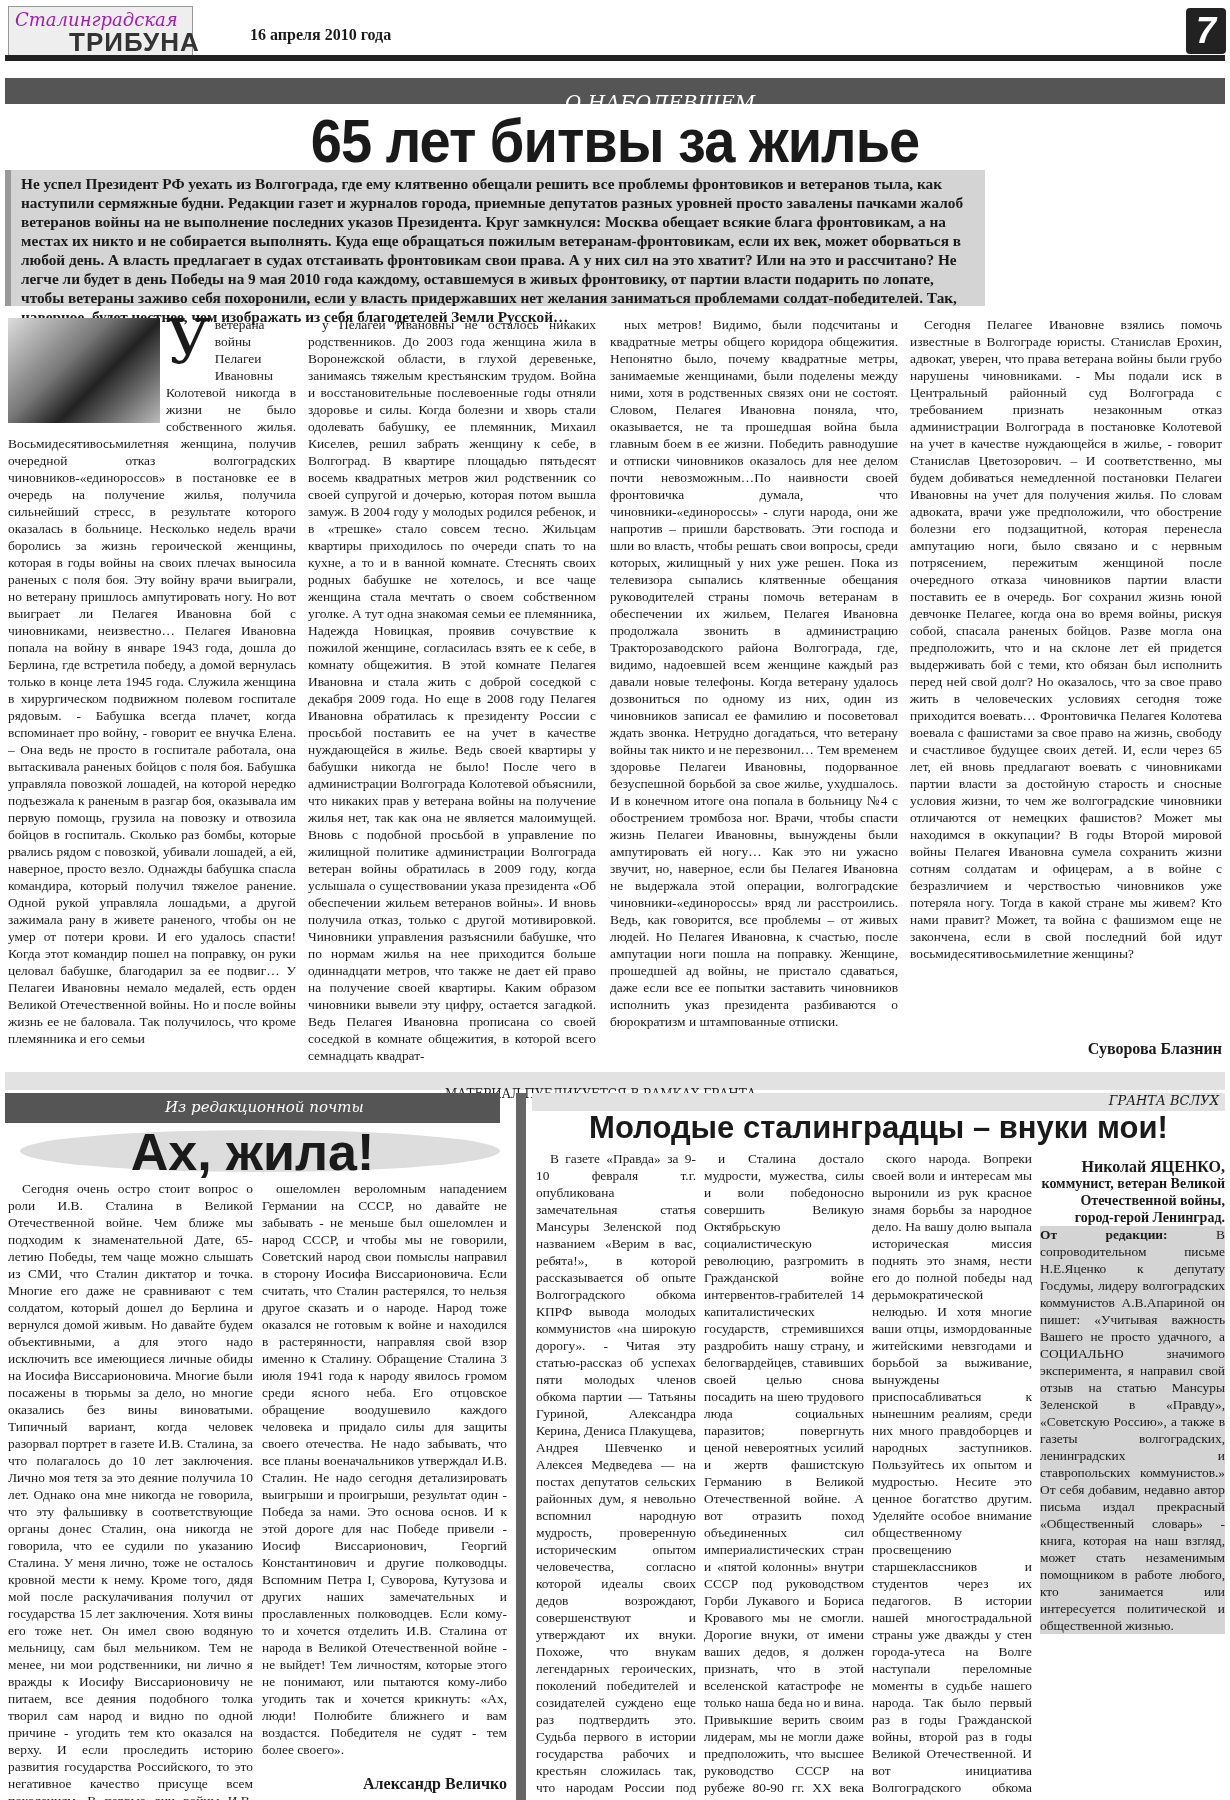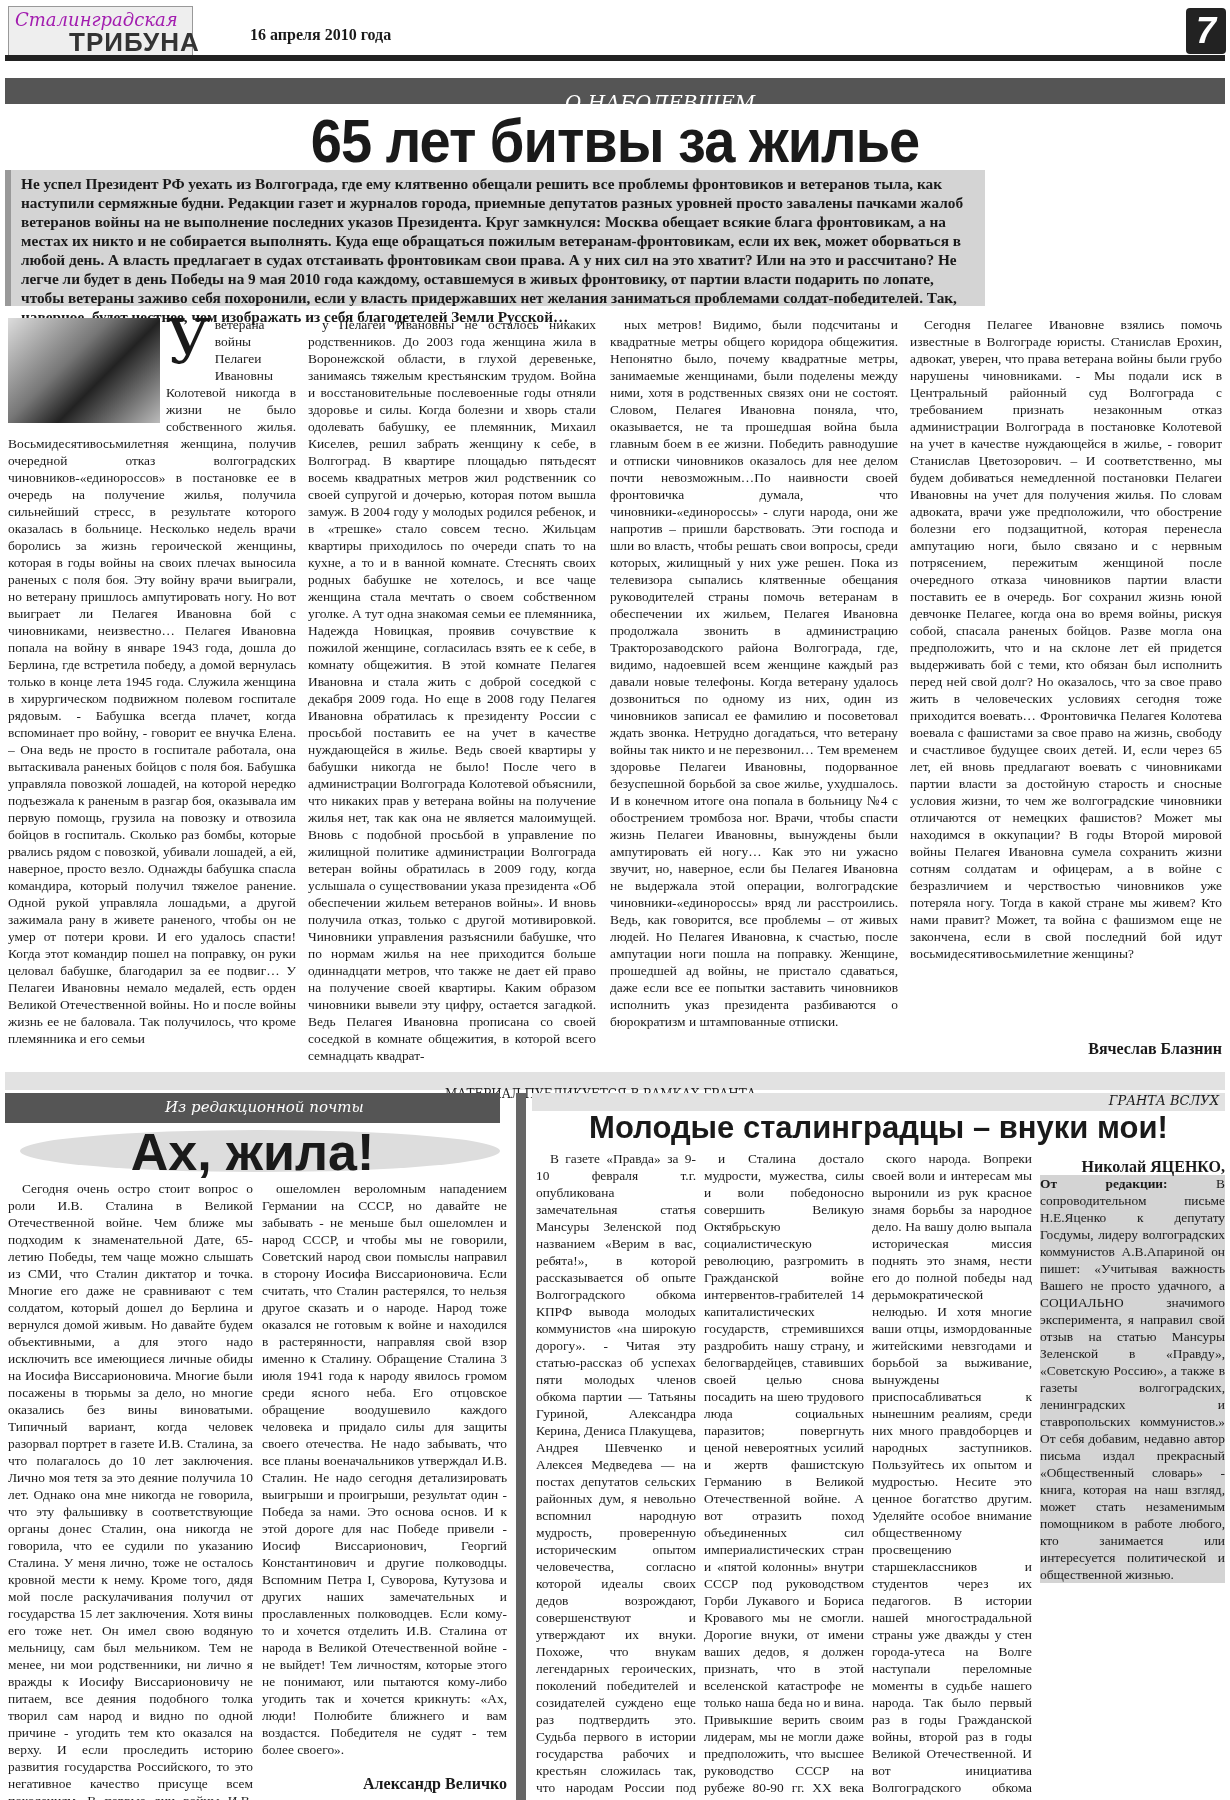--- a/index.html
+++ b/index.html
@@ -57,21 +57,21 @@
 </div>
 <div class="col" style="left:308px;top:316px;width:288px;height:752px;">
     <p>у Пелагеи Ивановны не осталось никаких родственников. До 2003 года женщина жила в Воронежской области, в глухой деревеньке, занимаясь тяжелым крестьянским трудом. Война и восстановительные послевоенные годы отняли здоровье и силы. Когда болезни и хворь стали одолевать бабушку, ее племянник, Михаил Киселев, решил забрать женщину к себе, в Волгоград. В квартире площадью пятьдесят восемь квадратных метров жил родственник со своей супругой и дочерью, которая потом вышла замуж. В 2004 году у молодых родился ребенок, и в «трешке» стало совсем тесно. Жильцам квартиры приходилось по очереди спать то на кухне, а то и в ванной комнате. Стеснять своих родных бабушке не хотелось, и все чаще женщина стала мечтать о своем собственном уголке. А тут одна знакомая семьи ее племянника, Надежда Новицкая, проявив сочувствие к пожилой женщине, согласилась взять ее к себе, в комнату общежития. В этой комнате Пелагея Ивановна и стала жить с доброй соседкой с декабря 2009 года. Но еще в 2008 году Пелагея Ивановна обратилась к президенту России с просьбой поставить ее на учет в качестве нуждающейся в жилье. Ведь своей квартиры у бабушки никогда не было! После чего в администрации Волгограда Колотевой объяснили, что никаких прав у ветерана войны на получение жилья нет, так как она не является малоимущей. Вновь с подобной просьбой в управление по жилищной политике администрации Волгограда ветеран войны обратилась в 2009 году, когда услышала о существовании указа президента «Об обеспечении жильем ветеранов войны». И вновь получила отказ, только с другой мотивировкой. Чиновники управления разъяснили бабушке, что по нормам жилья на нее приходится больше одиннадцати метров, что также не дает ей право на получение своей квартиры. Каким образом чиновники вывели эту цифру, остается загадкой. Ведь Пелагея Ивановна прописана со своей соседкой в комнате общежития, в которой всего семнадцать квадрат-</p>
   </div>
 <div class="col" style="left:610px;top:316px;width:288px;height:752px;">
     <p>ных метров! Видимо, были подсчитаны и квадратные метры общего коридора общежития. Непонятно было, почему квадратные метры, занимаемые женщинами, были поделены между ними, хотя в родственных связях они не состоят. Словом, Пелагея Ивановна поняла, что, оказывается, не та прошедшая война была главным боем в ее жизни. Победить равнодушие и отписки чиновников оказалось для нее делом почти невозможным…По наивности своей фронтовичка думала, что чиновники-«единороссы» - слуги народа, они же напротив – пришли барствовать. Эти господа и шли во власть, чтобы решать свои вопросы, среди которых, жилищный у них уже решен. Пока из телевизора сыпались клятвенные обещания руководителей страны помочь ветеранам в обеспечении их жильем, Пелагея Ивановна продолжала звонить в администрацию Тракторозаводского района Волгограда, где, видимо, надоевшей всем женщине каждый раз давали новые телефоны. Когда ветерану удалось дозвониться по одному из них, один из чиновников записал ее фамилию и посоветовал ждать звонка. Нетрудно догадаться, что ветерану войны так никто и не перезвонил… Тем временем здоровье Пелагеи Ивановны, подорванное безуспешной борьбой за свое жилье, ухудшалось. И в конечном итоге она попала в больницу №4 с обострением тромбоза ног. Врачи, чтобы спасти жизнь Пелагеи Ивановны, вынуждены были ампутировать ей ногу… Как это ни ужасно звучит, но, наверное, если бы Пелагея Ивановна не выдержала этой операции, волгоградские чиновники-«единороссы» вряд ли расстроились. Ведь, как говорится, все проблемы – от живых людей. Но Пелагея Ивановна, к счастью, после ампутации ноги пошла на поправку. Женщине, прошедшей ад войны, не пристало сдаваться, даже если все ее попытки заставить чиновников исполнить указ президента разбиваются о бюрократизм и штампованные отписки.</p>
   </div>
 <div class="col" style="left:910px;top:316px;width:312px;height:720px;">
     <p>Сегодня Пелагее Ивановне взялись помочь известные в Волгограде юристы. Станислав Ерохин, адвокат, уверен, что права ветерана войны были грубо нарушены чиновниками. - Мы подали иск в Центральный районный суд Волгограда с требованием признать незаконным отказ администрации Волгограда в постановке Колотевой на учет в качестве нуждающейся в жилье, - говорит Станислав Цветозорович. – И соответственно, мы будем добиваться немедленной постановки Пелагеи Ивановны на учет для получения жилья. По словам адвоката, врачи уже предполо­жили, что обострение болезни его подзащитной, которая перенесла ампутацию ноги, было связано и с нервным потрясением, пережитым женщиной после очередного отказа чиновников партии власти поставить ее в очередь. Бог сохранил жизнь юной девчонке Пелагее, когда она во время войны, рискуя собой, спасала раненых бойцов. Разве могла она предположить, что и на склоне лет ей придется выдерживать бой с теми, кто обязан был исполнить перед ней свой долг? Но оказалось, что за свое право жить в человеческих условиях сегодня тоже приходится воевать… Фронтовичка Пелагея Колотева воевала с фашистами за свое право на жизнь, свободу и счастливое будущее своих детей. И, если через 65 лет, ей вновь предлагают воевать с чиновниками партии власти за достойную старость и сносные условия жизни, то чем же волгоградские чиновники отличаются от немецких фашистов? Может мы находимся в оккупации? В годы Второй мировой войны Пелагея Ивановна сумела сохранить жизни сотням солдатам и офицерам, а в войне с безразличием и черствостью чиновников уже потеряла ногу. Тогда в какой стране мы живем? Кто нами правит? Может, та война с фашизмом еще не закончена, если в свой последний бой идут восьмидесятивосьмилетние женщины?</p>
   </div>
-<div class="abs sign" style="left:910px;top:1040px;width:312px;">Вячеслав Блазнин</div>
+<div class="abs sign" style="left:910px;top:1040px;width:312px;">Суворова Блазнин</div>
 
 <div class="abs grantbar">
     <span>МАТЕРИАЛ ПУБЛИКУЕТСЯ В РАМКАХ ГРАНТА</span>
   </div>
 
 <div class="abs mailbar">
     <span>Из редакционной почты</span>
   </div>
 <div class="abs ellipse"></div>
 <div class="abs ah">Ах, жила!</div>
@@ -92,14 +92,15 @@
     <p>В газете «Правда» за 9-10 февраля т.г. опубликована замечательная статья Мансуры Зеленской под названием «Верим в вас, ребята!», в которой рассказывается об опыте Волгоградского обкома КПРФ вывода молодых коммунистов «на широкую дорогу». - Читая эту статью-рассказ об успехах пяти молодых членов обкома партии — Татьяны Гуриной, Александра Керина, Дениса Плакущева, Андрея Шевченко и Алексея Медведева — на постах депутатов сельских районных дум, я невольно вспомнил народную мудрость, проверенную историческим опытом человечества, согласно которой идеалы своих дедов возрождают, совершенствуют и утверждают их внуки. Похоже, что внукам легендарных героических, поколений победителей и созидателей суждено еще раз подтвердить это. Судьба первого в истории государства рабочих и крестьян сложилась так, что народам России под руководством коммунистической партии и ее вождей Ленина</p>
   </div>
 <div class="col" style="left:704px;top:1150px;width:160px;height:650px;">
     <p>и Сталина достало мудрости, мужества, силы и воли победоносно совершить Великую Октябрьскую социалистическую революцию, разгромить в Гражданской войне интервентов-грабителей 14 капиталистических государств, стремившихся раздробить нашу страну, и белогвардейцев, ставивших своей целью снова посадить на шею трудового люда социальных паразитов; повергнуть ценой невероятных усилий и жертв фашистскую Германию в Великой Отечественной войне. А вот отразить поход объединенных сил империалистических стран и «пятой колонны» внутри СССР под руководством Горби Лукавого и Бориса Кровавого мы не смогли. Дорогие внуки, от имени ваших дедов, я должен признать, что в этой вселенской катастрофе не только наша беда но и вина. Привыкшие верить своим лидерам, мы не могли даже предположить, что высшее руководство СССР на рубеже 80-90 гг. ХХ века действовало как штаб предателей нашей общей Родины – СССР и совет-</p>
   </div>
 <div class="col" style="left:872px;top:1150px;width:160px;height:650px;">
     <p>ского народа. Вопреки своей воли и интересам мы выронили из рук красное знамя борьбы за народное дело. На вашу долю выпала историческая миссия поднять это знамя, нести его до полной победы над дерьмократической нелюдью. И хотя многие ваши отцы, измордованные житейскими невзгодами и борьбой за выживание, вынуждены приспосабливаться к нынешним реалиям, среди них много правдоборцев и народных заступников. Пользуйтесь их опытом и мудростью. Несите это ценное богатство другим. Уделяйте особое внимание общественному просвещению старшеклассников и студентов через их педагогов. В истории нашей многострадальной страны уже дважды у стен города-утеса на Волге наступали переломные моменты в судьбе нашего народа. Так было первый раз в годы Гражданской войны, второй раз в годы Великой Отечественной. И вот инициатива Волгоградского обкома КПРФ по вовлечению молодых коммунистов в лидерскую деятель-</p>
   </div>
 <div class="col" style="left:1040px;top:1150px;width:185px;height:650px;">
   <div class="sign" style="margin-top:8px;">Николай ЯЦЕНКО,</div>
+  <div class="sign" style="font-size:14px;">коммунист, ветеран Великой Отечественной войны, город-герой Ленинград.</div>
   <div class="editor"><b>От редакции:</b> <span>В сопроводительном письме Н.Е.Яценко к депутату Госдумы, лидеру волгоградских коммунистов А.В.Апариной он пишет: «Учитывая важность Вашего не просто удачного, а СОЦИАЛЬНО значимого эксперимента, я направил свой отзыв на статью Мансуры Зеленской в «Правду», «Советскую Россию», а также в газеты волгоградских, ленинградских и ставропольских коммунистов.» От себя добавим, недавно автор письма издал прекрасный «Общественный словарь» - книга, которая на наш взгляд, может стать незаменимым помощником в работе любого, кто занимается или интересуется политической и общественной жизнью.</span></div>
 </div>
 
 </body></html>

